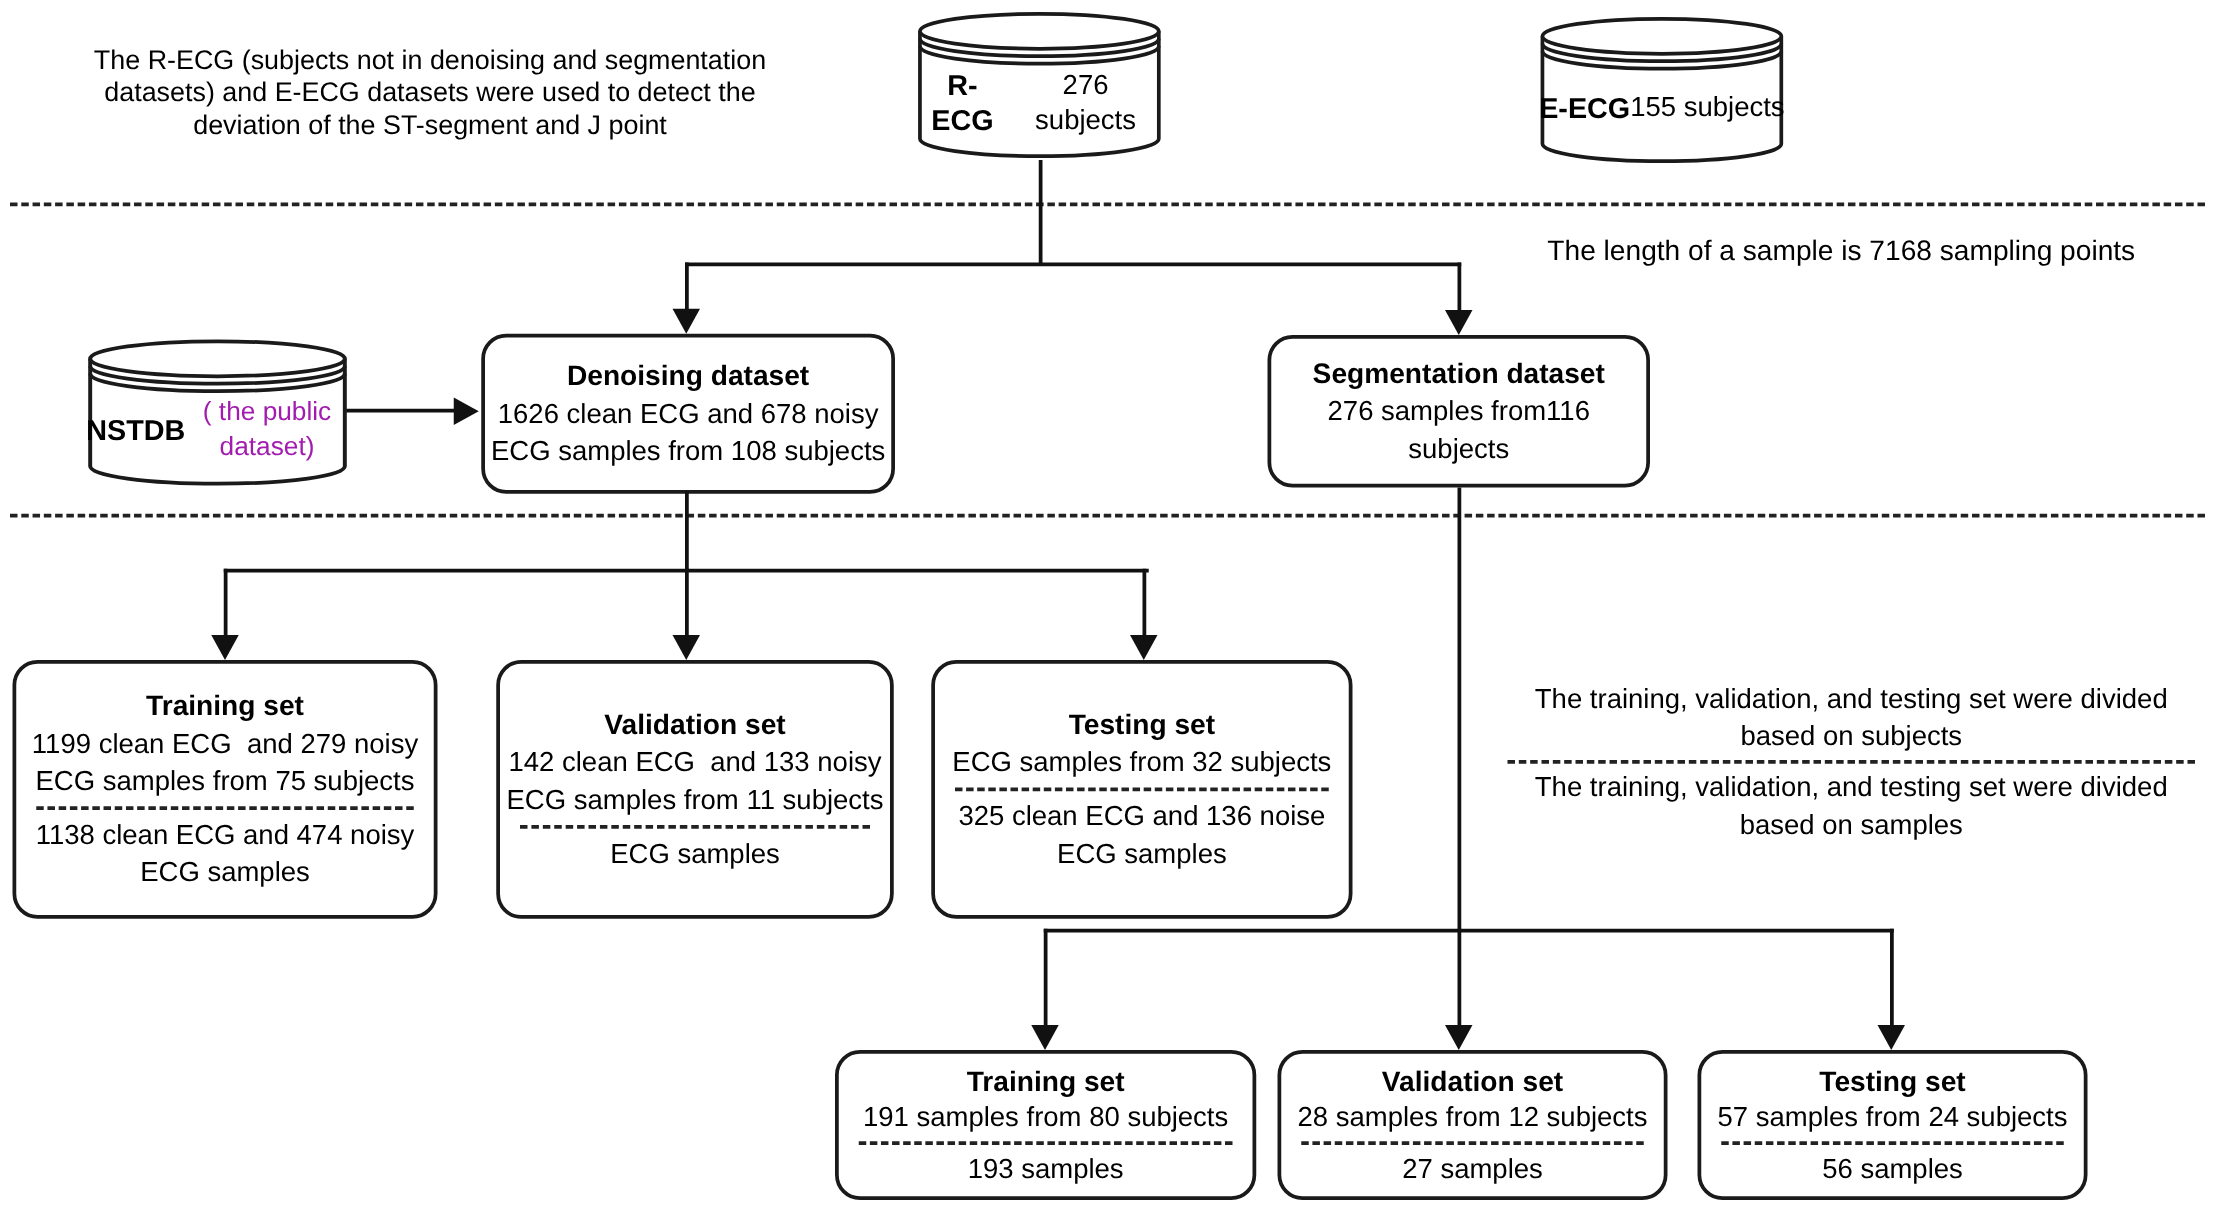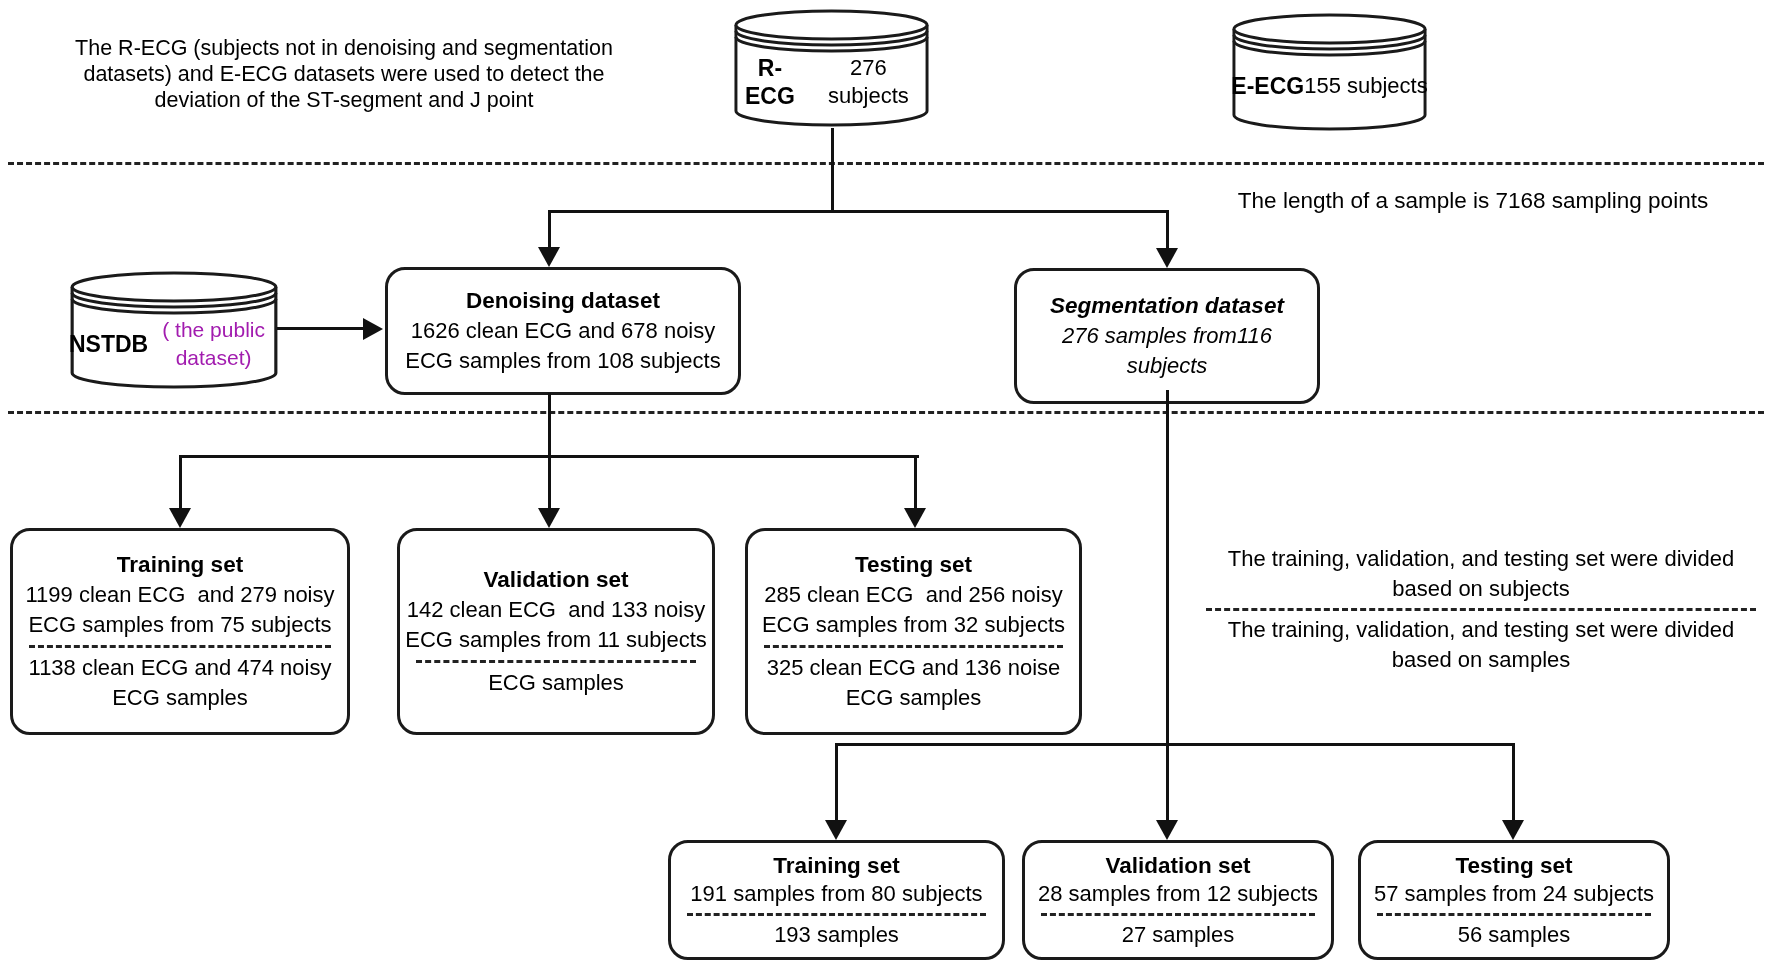--- a/index.html
+++ b/index.html
@@ -97,27 +97,27 @@
     </svg>
     <div class="cyl-text">
       <div class="cyl-title">NSTDB</div>
       <div class="cyl-sub">( the public dataset)</div>
     </div>
   </div>
 
   <div class="hline" style="left:277px; top:327px; width:88px;"></div>
   <div class="arrow-right" style="left:363px; top:318px;"></div>
 
-  <div class="box" style="left:385px; top:267px; width:356px; height:128px;">
+  <div class="box" style="left:385px; top:267px; width:331px; height:128px;">
     <div class="box-title">Denoising dataset</div>
     <div class="box-line">1626 clean ECG and 678 noisy</div>
     <div class="box-line">ECG samples from 108 subjects</div>
   </div>
 
-  <div class="box" style="left:1014px; top:268px; width:306px; height:136px;font-style:italic;">
+  <div class="box" style="left:1014px; top:268px; width:306px; height:122px;">
     <div class="box-title">Segmentation dataset</div>
     <div class="box-line">276 samples from116 subjects</div>
   </div>
 
   <div class="dashline" style="left:8px; top:411px; width:1756px;"></div>
 
   <div class="vline" style="left:548px; top:393px; height:64px;"></div>
   <div class="hline" style="left:179px; top:455px; width:740px;"></div>
   <div class="vline" style="left:179px; top:455px; height:54px;"></div>
   <div class="arrow-down" style="left:169px; top:508px;"></div>
@@ -138,21 +138,20 @@
   <div class="box" style="left:397px; top:528px; width:318px; height:207px;">
     <div class="box-title">Validation set</div>
     <div class="box-line">142 clean ECG  and 133 noisy</div>
     <div class="box-line">ECG samples from 11 subjects</div>
     <div class="box-dash"></div>
     <div class="box-line">ECG samples</div>
   </div>
 
   <div class="box" style="left:745px; top:528px; width:337px; height:207px;">
     <div class="box-title">Testing set</div>
-    <div class="box-line">285 clean ECG  and 256 noisy</div>
     <div class="box-line">ECG samples from 32 subjects</div>
     <div class="box-dash"></div>
     <div class="box-line">325 clean ECG and 136 noise</div>
     <div class="box-line">ECG samples</div>
   </div>
 
   <div class="note note-division" style="left:1198px; top:544px; width:566px;">
     <div>The training, validation, and testing set were divided</div>
     <div>based on subjects</div>
     <div class="box-dash"></div>

